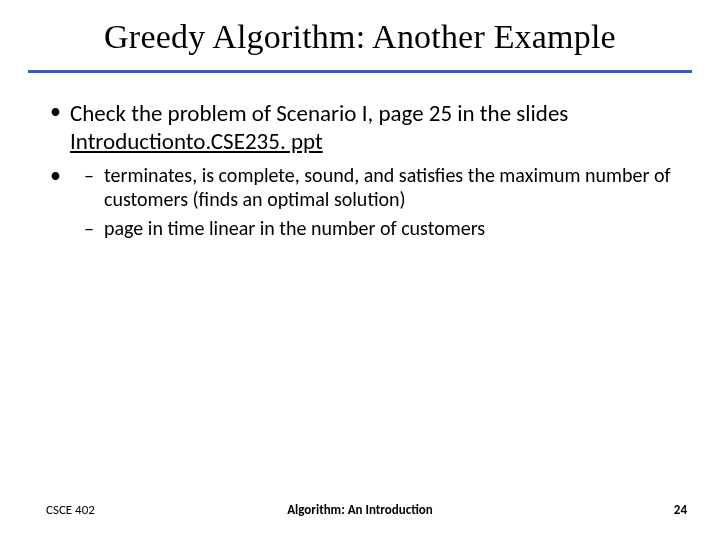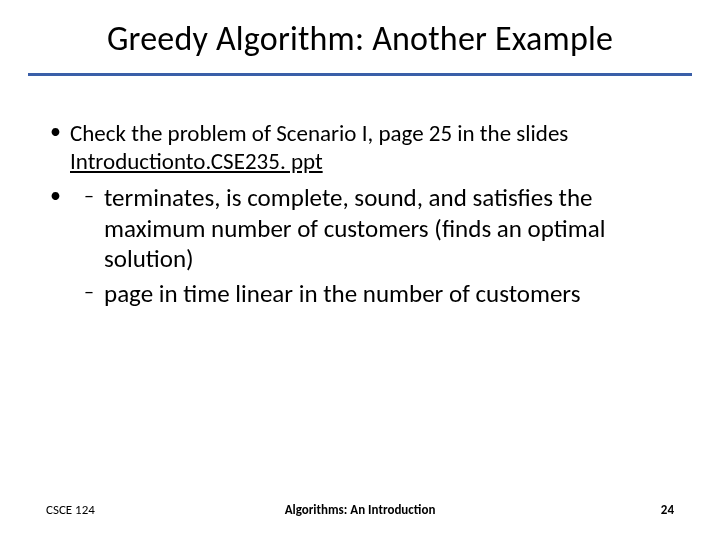--- a/index.html
+++ b/index.html
@@ -1,32 +1,32 @@
 <!DOCTYPE html>
 <html><head>
 <meta charset="utf-8">
 <style>
   * { margin: 0; padding: 0; box-sizing: border-box; }
   html, body { width: 720px; height: 540px; background: #fff; font-family: Calibri, "Segoe UI", Arial, sans-serif; color: #000; }
   .slide { width: 720px; height: 540px; position: relative; padding: 0; }
-  .title-wrap { padding: 18px 40px 8px 40px; }
+  .title-wrap { padding: 18px 40px 8px 40px; font-family: Liberation Serif, serif; }
   .title { font-size: 34px; font-weight: 400; letter-spacing: 0.2px; text-align: center; }
   .rule { border: none; border-top: 3px solid #3a5fa8; margin: 6px 28px 0 28px; }
   .body { padding: 26px 46px 0 46px; }
-  ul.lvl1 { list-style: none; margin-top: 17px; }
+  ul.lvl1 { list-style: none; }
   ul.lvl1 > li { position: relative; padding-left: 24px; font-size: 23px; line-height: 1.22; margin-bottom: 6px; }
   ul.lvl1 > li::before { content: "•"; position: absolute; left: 4px; top: 0; font-size: 22px; }
   .link { text-decoration: underline; color: #000; }
   ul.lvl2 { list-style: none; margin-top: 8px; }
-  ul.lvl2 > li { position: relative; padding-left: 22px; font-size: 25px; line-height: 1.22; margin-bottom: 4px; margin-left: 12px; }
+  ul.lvl2 > li { position: relative; padding-left: 22px; font-size: 20px; line-height: 1.22; margin-bottom: 4px; margin-left: 12px; }
   ul.lvl2 > li::before { content: "–"; position: absolute; left: 2px; top: 0; font-size: 20px; }
   .footer { position: absolute; left: 0; right: 0; bottom: 18px; height: 20px; }
   .footer-left { position: absolute; left: 46px; font-size: 13px; font-weight: 400; }
   .footer-center { position: absolute; left: 0; right: 0; text-align: center; font-size: 13px; font-weight: 700; }
-  .footer-right { position: absolute; right: 46px; font-size: 13px; font-weight: 700; }
+  .footer-right { position: absolute; right: 33px; font-size: 13px; font-weight: 700; }
 </style>
 </head>
 <body>
 
 <div class="slide">
   <div class="title-wrap">
     <h1 class="title">Greedy Algorithm: Another Example</h1>
   </div>
   <hr class="rule">
   <div class="body">
@@ -36,17 +36,17 @@
       </li>
       <li>
         <ul class="lvl2">
           <li><span>terminates, is complete, sound, and satisfies the maximum number of customers (finds an optimal solution)</span></li>
           <li><span>page in time linear in the number of customers</span></li>
         </ul>
       </li>
     </ul>
   </div>
   <div class="footer">
-    <div class="footer-left">CSCE 124</div>
-    <div class="footer-center">Algorithms: An Introduction</div>
+    <div class="footer-left">CSCE 402</div>
+    <div class="footer-center">Algorithm: An Introduction</div>
     <div class="footer-right">24</div>
   </div>
 </div>
 
 </body></html>

